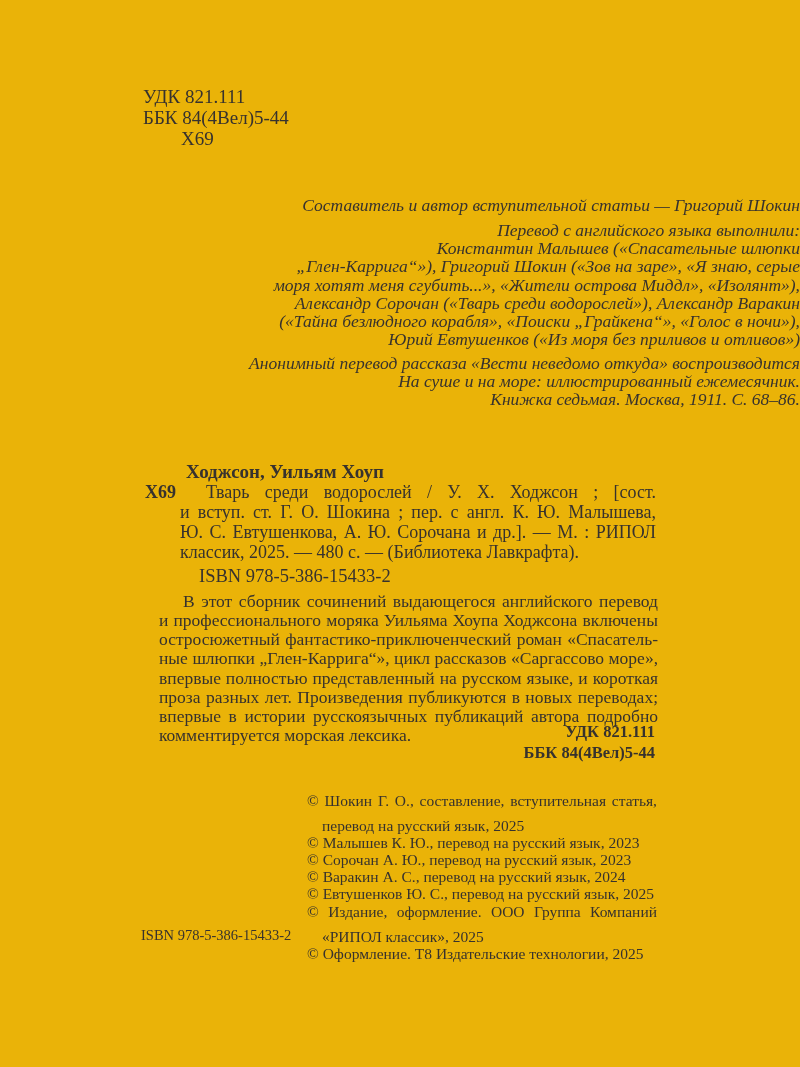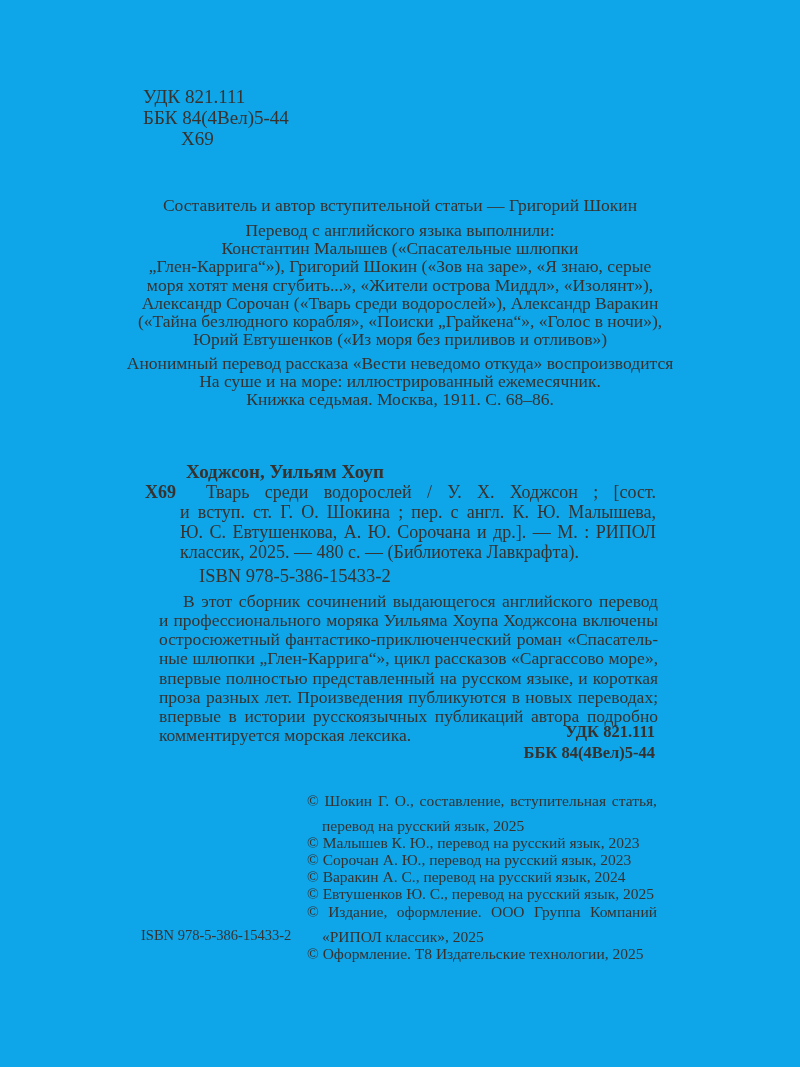--- a/index.html
+++ b/index.html
@@ -4,34 +4,35 @@
 <style>
   html, body {
     margin: 0; padding: 0;
     width: 800px; height: 1067px;
     background: #fcfcfa;
     overflow: hidden;
   }
   #page {
     position: relative;
     width: 800px; height: 1067px;
-    background: #0ea5e9;
+    background: #eab308;
     color: #37322e;
     font-family: "Liberation Serif", "DejaVu Serif", serif;
   }
   .abs { position: absolute; }
 
   
   #udk-top { left: 143px; top: 86px; font-size: 19px; line-height: 21px; }
   #udk-top .sign { padding-left: 38px; }
 
   
   .center-italic {
     left: 0; right: 0;
-    text-align: center;
+    text-align: right;
+    font-style: italic;
     font-size: 17.5px;
     line-height: 18.2px;
   }
   #compiler-block { top: 196px; }
   #translators-block { top: 221px; }
   #anon-block { top: 354px; }
 
   
   #catalog-heading { left: 186px; top: 461px; font-size: 19px; font-weight: bold; }
   #catalog-sign { left: 145px; top: 482px; font-size: 18px; font-weight: bold; }

